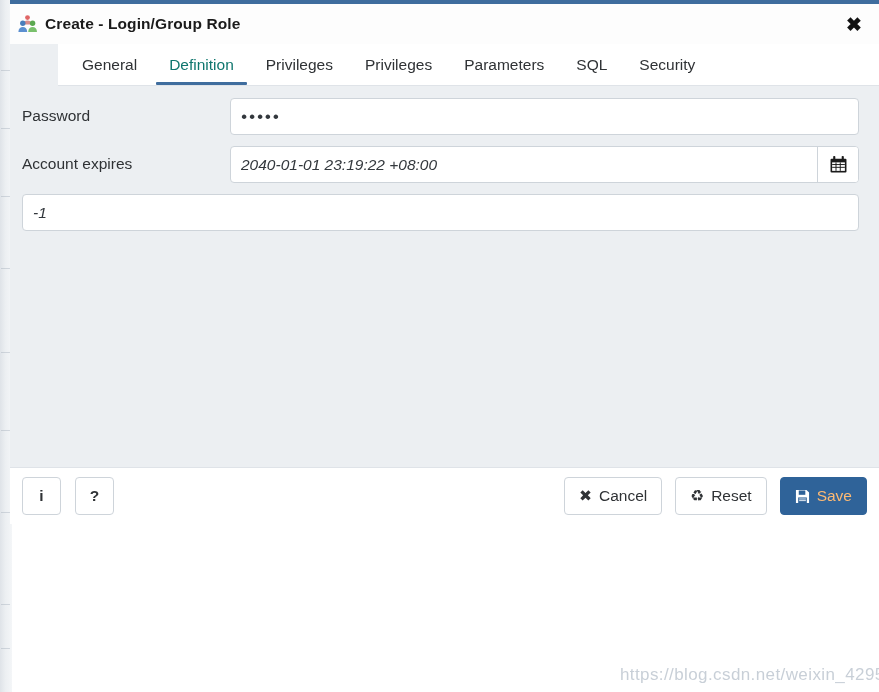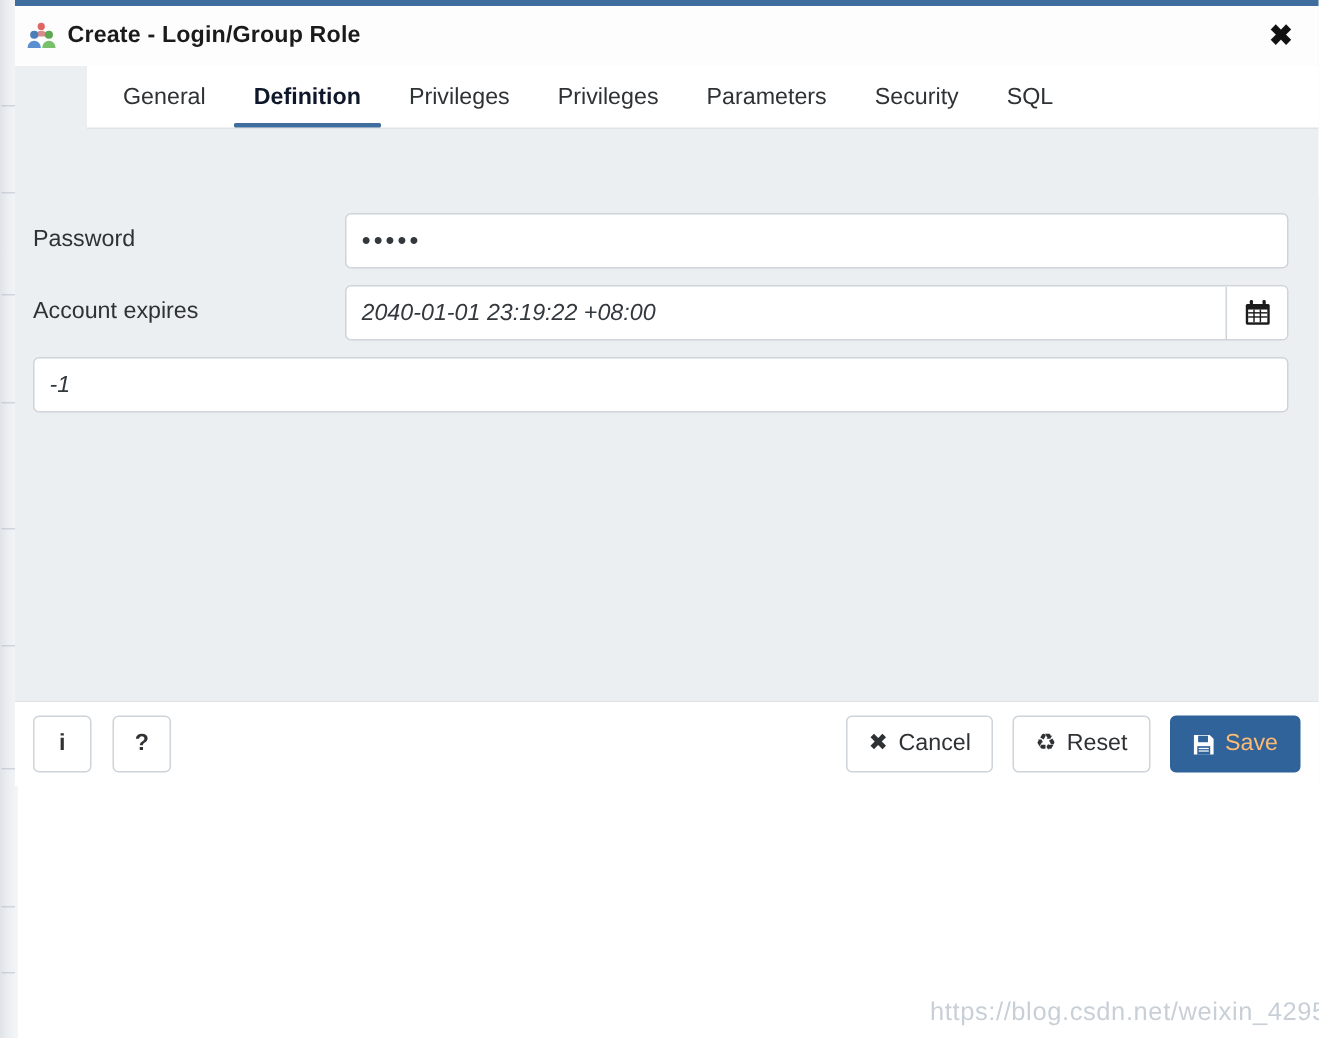--- a/index.html
+++ b/index.html
@@ -97,41 +97,39 @@
     position: relative;
     display: flex;
     align-items: center;
     padding: 0 16px;
     font-size: 15.5px;
     color: #2f3235;
     cursor: pointer;
     white-space: nowrap;
   }
   .tab.active {
-    color: #0f172a;
-    font-weight: bold;
+    color: #0f766e;
   }
   .tab.active::after {
     content: "";
     position: absolute;
     left: 3px; right: 3px;
     bottom: 0;
     height: 3px;
     background: #3f6d9e;
     border-radius: 1px;
   }
 
   
   .dialog-body {
     flex: 1 1 auto;
     background: #eceff2;
     padding: 12px 0 0 0;
     box-sizing: border-box;
     overflow: hidden;
-    margin-top: 44px;
   }
   .form-row {
     display: flex;
     align-items: flex-start;
     padding: 0 20px 0 12px;
     margin-bottom: 11px;
     box-sizing: border-box;
   }
   .form-label {
     width: 208px;
@@ -267,22 +265,22 @@
     <span class="titlebar-title">Create - Login/Group Role</span>
     <span class="titlebar-close">✖</span>
   </div>
 
   <div class="tabbar">
     <div class="tab">General</div>
     <div class="tab active">Definition</div>
     <div class="tab">Privileges</div>
     <div class="tab">Privileges</div>
     <div class="tab">Parameters</div>
+    <div class="tab">SQL</div>
     <div class="tab">Security</div>
-    <div class="tab">SQL</div>
   </div>
 
   <div class="dialog-body">
 
     <div class="form-row">
       <div class="form-label">Password</div>
       <div class="control">
         <input type="password" value="12345" style="">
       </div>
     </div>

